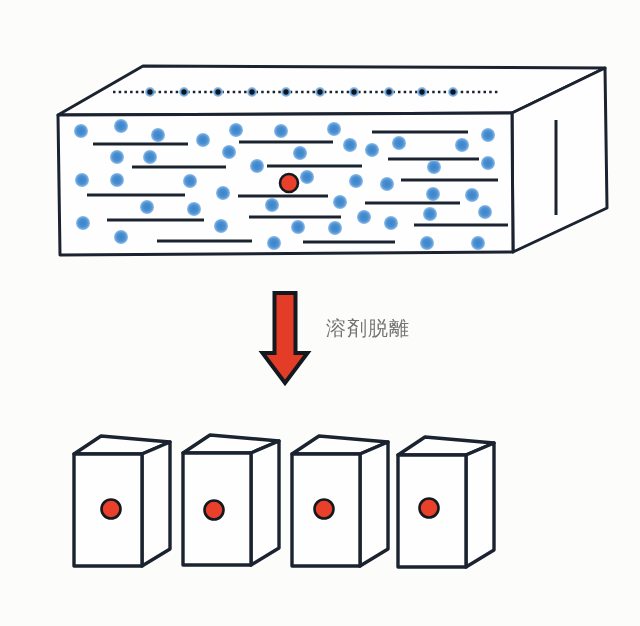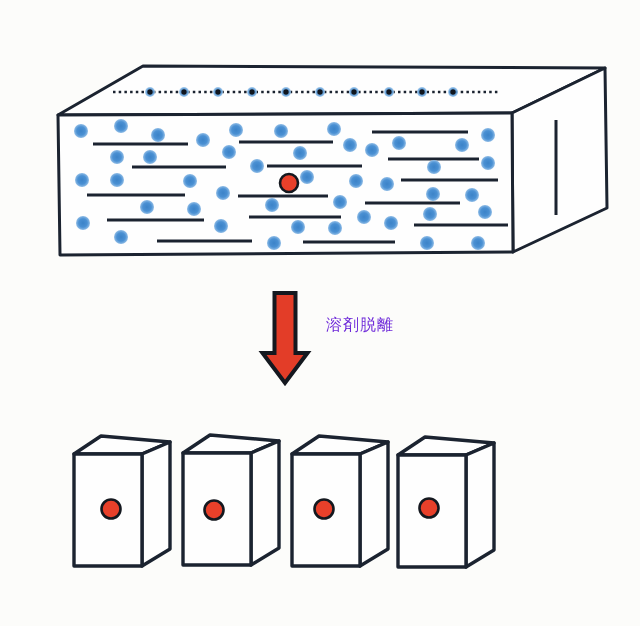--- a/index.html
+++ b/index.html
@@ -7,24 +7,24 @@
     position:relative;
     width:640px;height:626px;
     background:#fcfcfa;
     overflow:hidden;
     font-family:"Liberation Sans","DejaVu Sans",sans-serif;
   }
   svg{position:absolute;left:0;top:0;}
   .process-label{
     position:absolute;
     left:326px;top:315px;
-    font-size:16px;
+    font-size:20px;
     font-weight:500;
     letter-spacing:1px;
-    color:#6d28d9;
+    color:#737373;
     white-space:nowrap;
   }
 </style>
 </head>
 <body>
 
 <div class="canvas">
   <svg id="diagram-svg" width="640" height="626" viewBox="0 0 640 626">
     <defs>
       <radialGradient id="bluedot">

